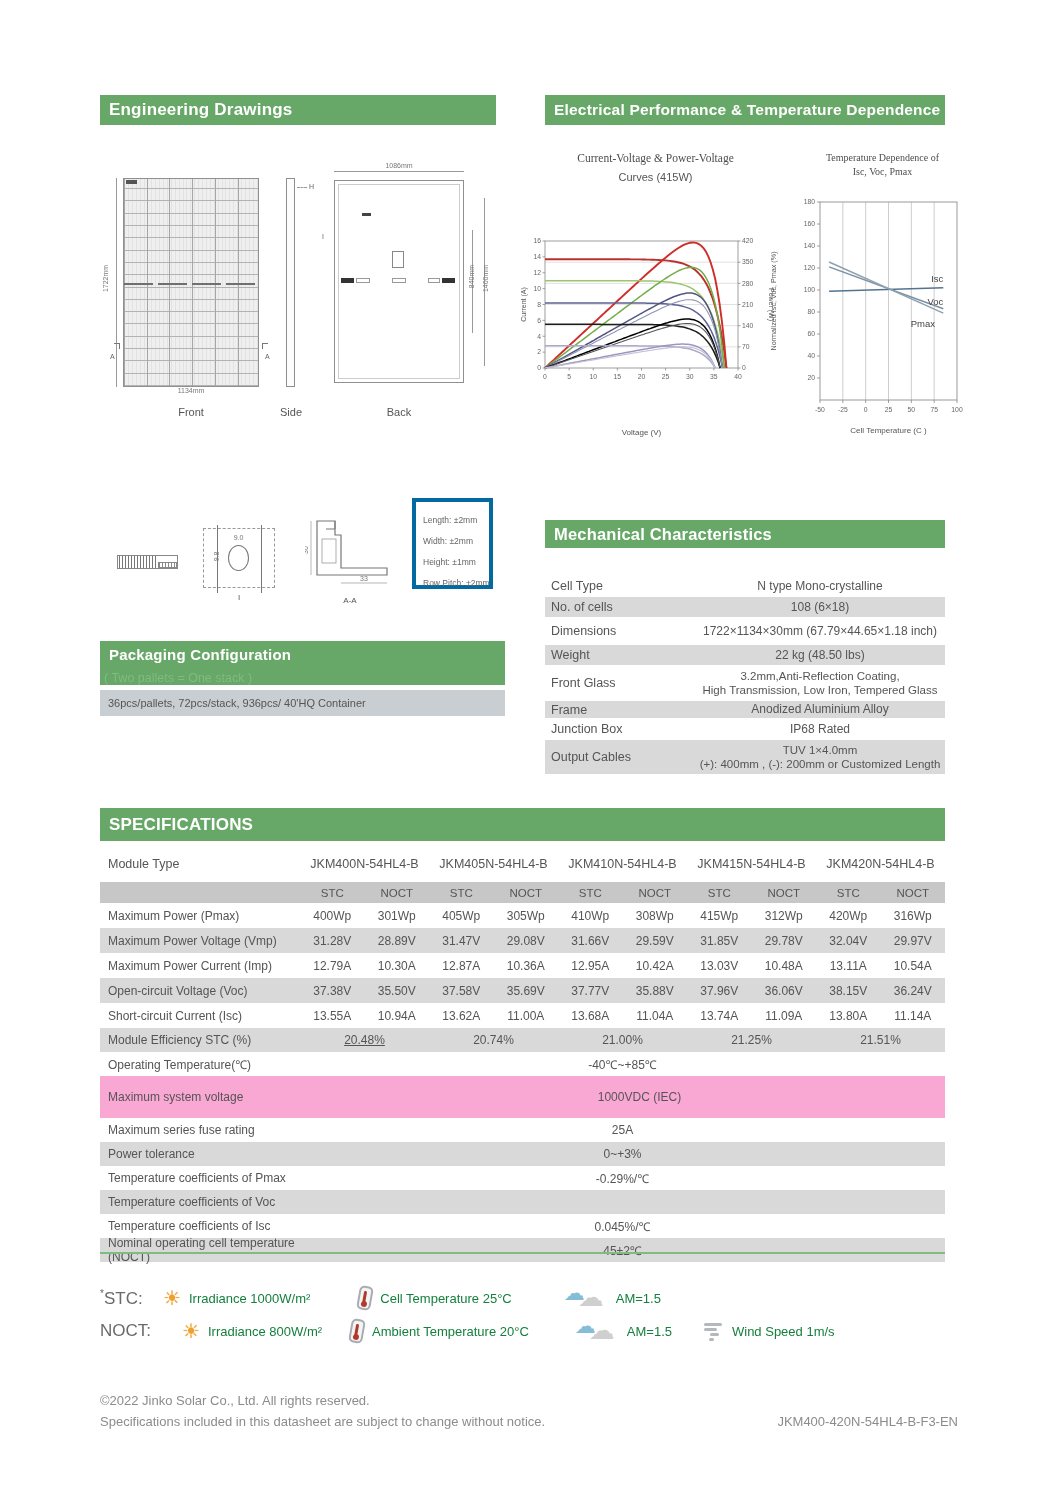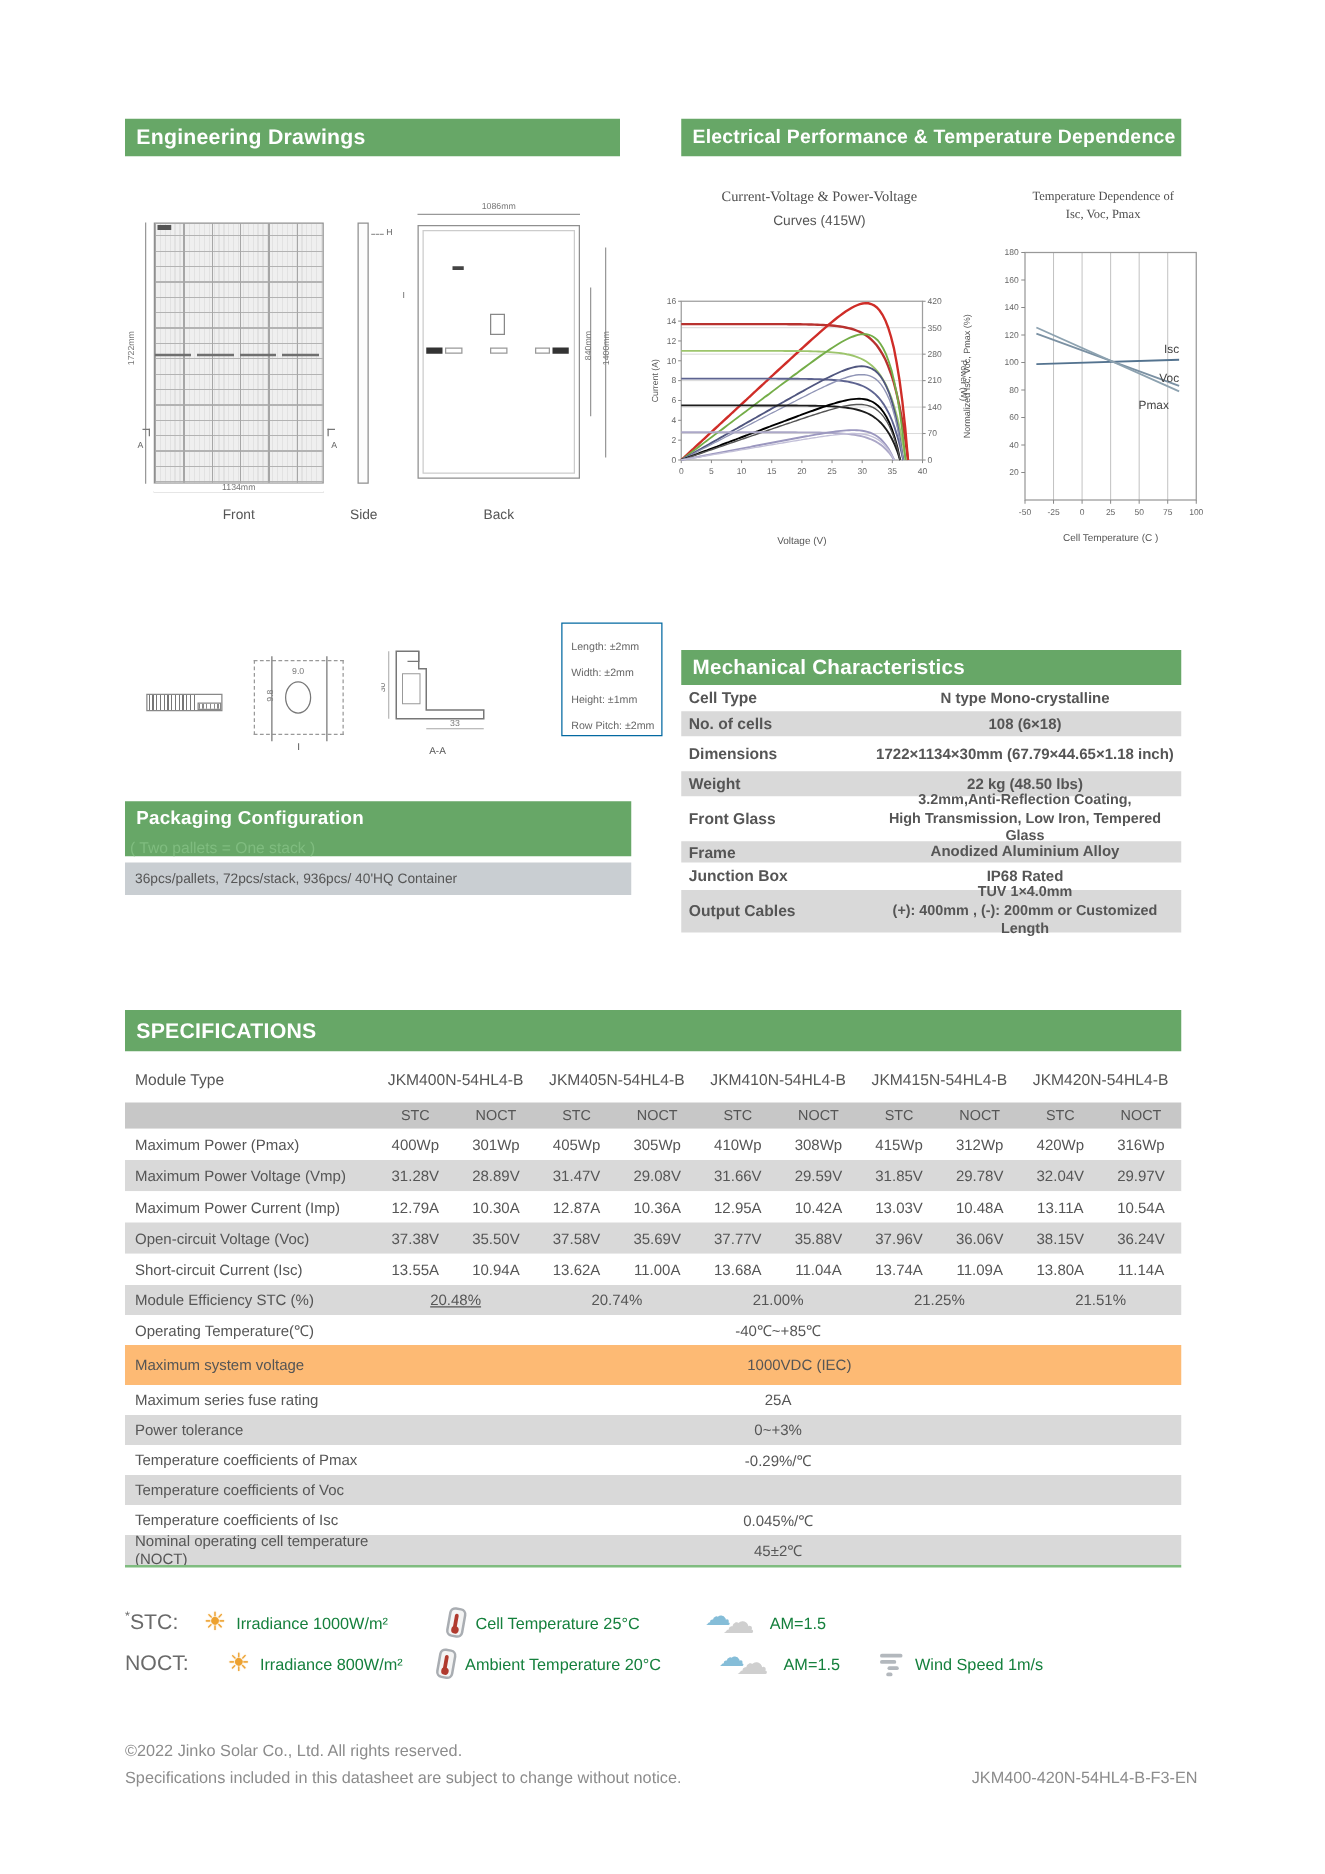--- a/index.html
+++ b/index.html
@@ -43,28 +43,28 @@
   #pack-area { position:absolute; left:100px; top:495px; width:405px; height:140px; }
   .stack-bar { position:absolute; left:17px; top:60px; width:61px; height:14px; border:1px solid #888; background:#fff; }
   .stack-hatch { position:absolute; left:1px; top:0; width:37px; height:100%;
     background:repeating-linear-gradient(90deg,#777 0 1px,transparent 1px 3px); }
   .stack-boxes { position:absolute; left:40px; top:6px; width:19px; height:6px; border:1px solid #888;
     background:repeating-linear-gradient(90deg,#888 0 1px,transparent 1px 3px); }
   .clamp-box { position:absolute; left:103px; top:33px; width:72px; height:60px; border:1px dashed #999; }
   .clamp-v { position:absolute; top:-4px; height:68px; width:0; border-left:1px solid #777; }
   .clamp-oval { position:absolute; left:24px; top:16px; width:21px; height:26px; border:1px solid #777; border-radius:50%; background:#fff; }
   .pack-label { position:absolute; font-size:8px; color:#555; text-align:center; }
-  .tol-box { position:absolute; left:312px; top:3px; width:81px; height:91px; border:1px solid #0369a1; padding:8px 0 0 7px;margin-left:37px; }
+  .tol-box { position:absolute; left:312px; top:3px; width:81px; height:91px; border:4px solid #0369a1; padding:8px 0 0 7px; }
   .tol-line { font-size:8.5px; color:#666; line-height:21px; white-space:nowrap; }
   .pack-subtitle { position:absolute; left:100px; top:671px; font-size:12.5px; color:#7fbc7f; padding-left:4px; }
   .pack-gray { position:absolute; left:100px; top:690px; width:405px; height:26px; background:#c9ced2; color:#555;
     font-size:11px; line-height:26px; padding-left:8px; }
 
   
-  #mech-table { position:absolute; left:545px; top:548px; width:400px;font-weight:bold; }
+  #mech-table { position:absolute; left:545px; top:576px; width:400px; }
   .mech-row { display:flex; align-items:center; margin-bottom:1px; }
   .mech-label { width:150px; padding-left:6px; font-size:12.5px; color:#555; }
   .mech-value { flex:1; text-align:center; font-size:12px; color:#555; white-space:pre-line; line-height:1.25; }
 
   
   #spec-table { position:absolute; left:100px; top:845px; width:845px; }
   .spec-row { display:flex; align-items:center; }
   .spec-label { width:200px; padding-left:8px; font-size:12px; color:#555; }
   .spec-group { width:129px; display:flex; }
   .spec-cell { flex:1; text-align:center; font-size:12px; color:#555; }
@@ -503,21 +503,21 @@
         <div class="spec-model" style="font-size: 12px; text-decoration: underline;">20.48%</div>
         <div class="spec-model" style="font-size: 12px;">20.74%</div>
         <div class="spec-model" style="font-size: 12px;">21.00%</div>
         <div class="spec-model" style="font-size: 12px;">21.25%</div>
         <div class="spec-model" style="font-size: 12px;">21.51%</div>
       </div>
       <div class="spec-row" style="height: 24px; background: rgb(255, 255, 255);">
         <div class="spec-label">Operating Temperature(℃)</div>
         <div class="spec-span">-40℃~+85℃</div>
       </div>
-      <div class="spec-row" style="height: 32px; background: #fdba74; gap: 44px;">
+      <div class="spec-row" style="height: 42px; background: #f9a8d4; gap: 44px;">
         <div class="spec-label">Maximum system voltage</div>
         <div class="spec-span">1000VDC (IEC)</div>
       </div>
       <div class="spec-row" style="height: 24px; background: rgb(255, 255, 255);">
         <div class="spec-label">Maximum series fuse rating</div>
         <div class="spec-span">25A</div>
       </div>
       <div class="spec-row" style="height: 24px; background: rgb(217, 217, 217);">
         <div class="spec-label">Power tolerance</div>
         <div class="spec-span">0~+3%</div>

